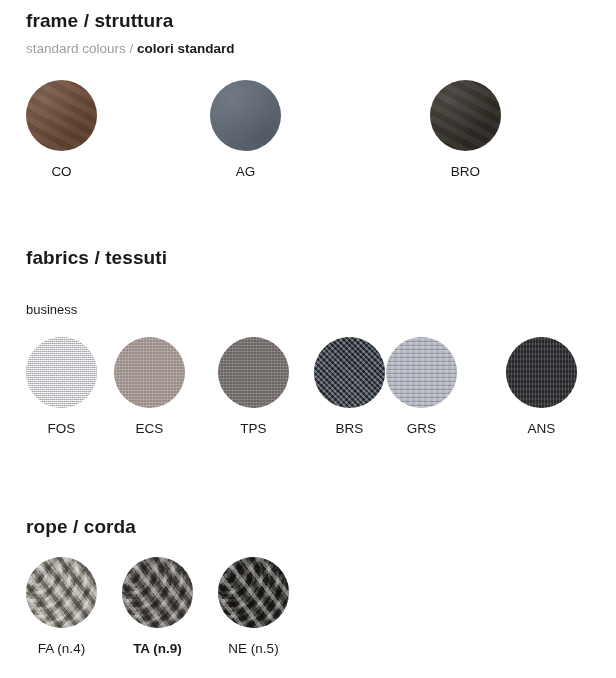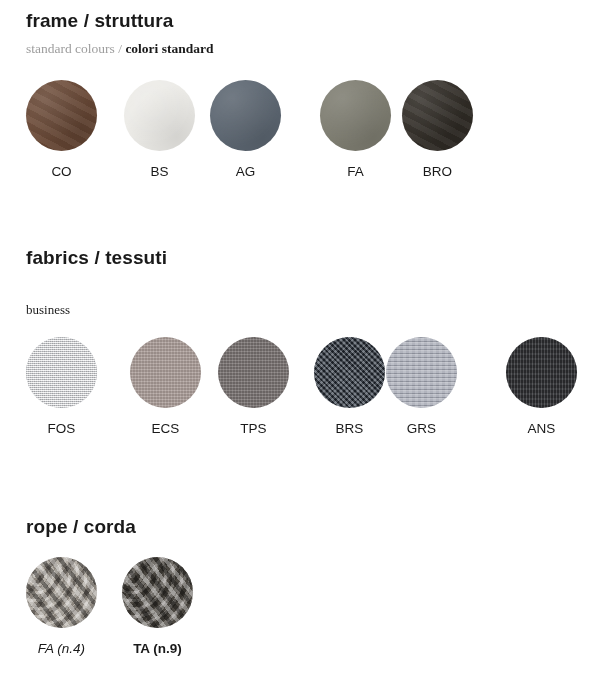--- a/index.html
+++ b/index.html
@@ -35,21 +35,20 @@
     line-height: 22px;
     white-space: nowrap;
   }
 
   .subtitle {
     font-size: 13.5px;
     margin: 8px 0 0 26px;
     line-height: 18px;
     white-space: nowrap;
     color: #9a9a9a;
-    font-family: Liberation Serif, serif;
   }
   .subtitle .en { color: #9d9d9d; font-weight: normal; }
   .subtitle .sep { color: #9d9d9d; font-weight: normal; }
   .subtitle .it { color: #1a1a1a; font-weight: bold; }
   .subtitle.plain { color: #1a1a1a; font-weight: normal; font-size: 13px; margin-top: 32px; }
 
   .swatch-row {
     position: relative;
     margin-left: 26px;
     height: 110px;
@@ -141,58 +140,46 @@
     <div class="subtitle">
       <span class="en">standard colours</span><span class="sep"> / </span><span class="it">colori standard</span>
     </div>
     <div class="swatch-row" style="margin-top:22px;">
       <div class="swatch" style="left:0px;">
         <div class="disc" id="d-f0" style="background: rgb(107, 74, 55);">
             <div class="tex tex-leather" id="t-f0"></div>
           </div>
         <div class="label">CO</div>
       </div>
-      <div class="swatch" style="left:98px;">
-        <div class="disc" id="d-f1" style="background: rgb(236, 235, 231);">
-            <div class="tex tex-smooth" id="t-f1"></div>
-          </div>
-        <div class="label">BS</div>
-      </div>
       <div class="swatch" style="left:184px;">
         <div class="disc" id="d-f2" style="background: rgb(91, 101, 112);">
             <div class="tex tex-smooth" id="t-f2"></div>
           </div>
         <div class="label">AG</div>
       </div>
-      <div class="swatch" style="left:294px;">
-        <div class="disc" id="d-f3" style="background: rgb(125, 124, 112);">
-            <div class="tex tex-smooth" id="t-f3"></div>
-          </div>
-        <div class="label">FA</div>
-      </div>
-      <div class="swatch" style="left:376px;">
+      <div class="swatch" style="left:404px;">
         <div class="disc" id="d-f4" style="background: rgb(51, 46, 40);">
             <div class="tex tex-leather" id="t-f4"></div>
           </div>
         <div class="label">BRO</div>
       </div>
     </div>
   </div>
 
   <div class="section" id="section-fabrics" style="top:247px;">
     <h2 class="section-title">fabrics / tessuti</h2>
     <div class="subtitle plain">business</div>
     <div class="swatch-row" style="margin-top:18px;">
       <div class="swatch" style="left:0px;">
         <div class="disc" id="d-b0" style="background: rgb(195, 197, 200);">
             <div class="tex tex-weave-light" id="t-b0"></div>
           </div>
         <div class="label">FOS</div>
       </div>
-      <div class="swatch" style="left:104px;">
+      <div class="swatch" style="left:88px;">
         <div class="disc" id="d-b1" style="background: rgb(171, 157, 152);">
             <div class="tex tex-fine-linen" id="t-b1"></div>
           </div>
         <div class="label">ECS</div>
       </div>
       <div class="swatch" style="left:288px;">
         <div class="disc" id="d-b3" style="background: rgb(52, 61, 73);">
             <div class="tex tex-basket" id="t-b3"></div>
           </div>
         <div class="label">BRS</div>
@@ -214,28 +201,34 @@
             <div class="tex tex-dark-grain" id="t-b5"></div>
           </div>
         <div class="label">ANS</div>
       </div>
     </div>
   </div>
 
   <div class="section" id="section-rope" style="top:488px;margin-top:28px;">
     <h2 class="section-title">rope / corda</h2>
     <div class="swatch-row" style="margin-top:19px;">
-      <div class="swatch" style="left:0px;font-style:italic;">
+      <div class="swatch" style="left:0px;">
         <div class="disc" id="d-r0" style="background: rgb(163, 156, 147);">
             <div class="tex tex-rope" id="t-r0"></div>
           </div>
         <div class="label">FA (n.4)</div>
       </div>
       <div class="swatch" style="left:96px;font-weight:bold;">
         <div class="disc" id="d-r1" style="background: rgb(86, 81, 74);">
             <div class="tex tex-rope" id="t-r1"></div>
           </div>
         <div class="label">TA (n.9)</div>
       </div>
+      <div class="swatch" style="left:192px;">
+        <div class="disc" id="d-r2" style="background: rgb(42, 39, 36);">
+            <div class="tex tex-rope" id="t-r2"></div>
+          </div>
+        <div class="label">NE (n.5)</div>
+      </div>
     </div>
   </div>
 
 </div>
 
 </body></html>

